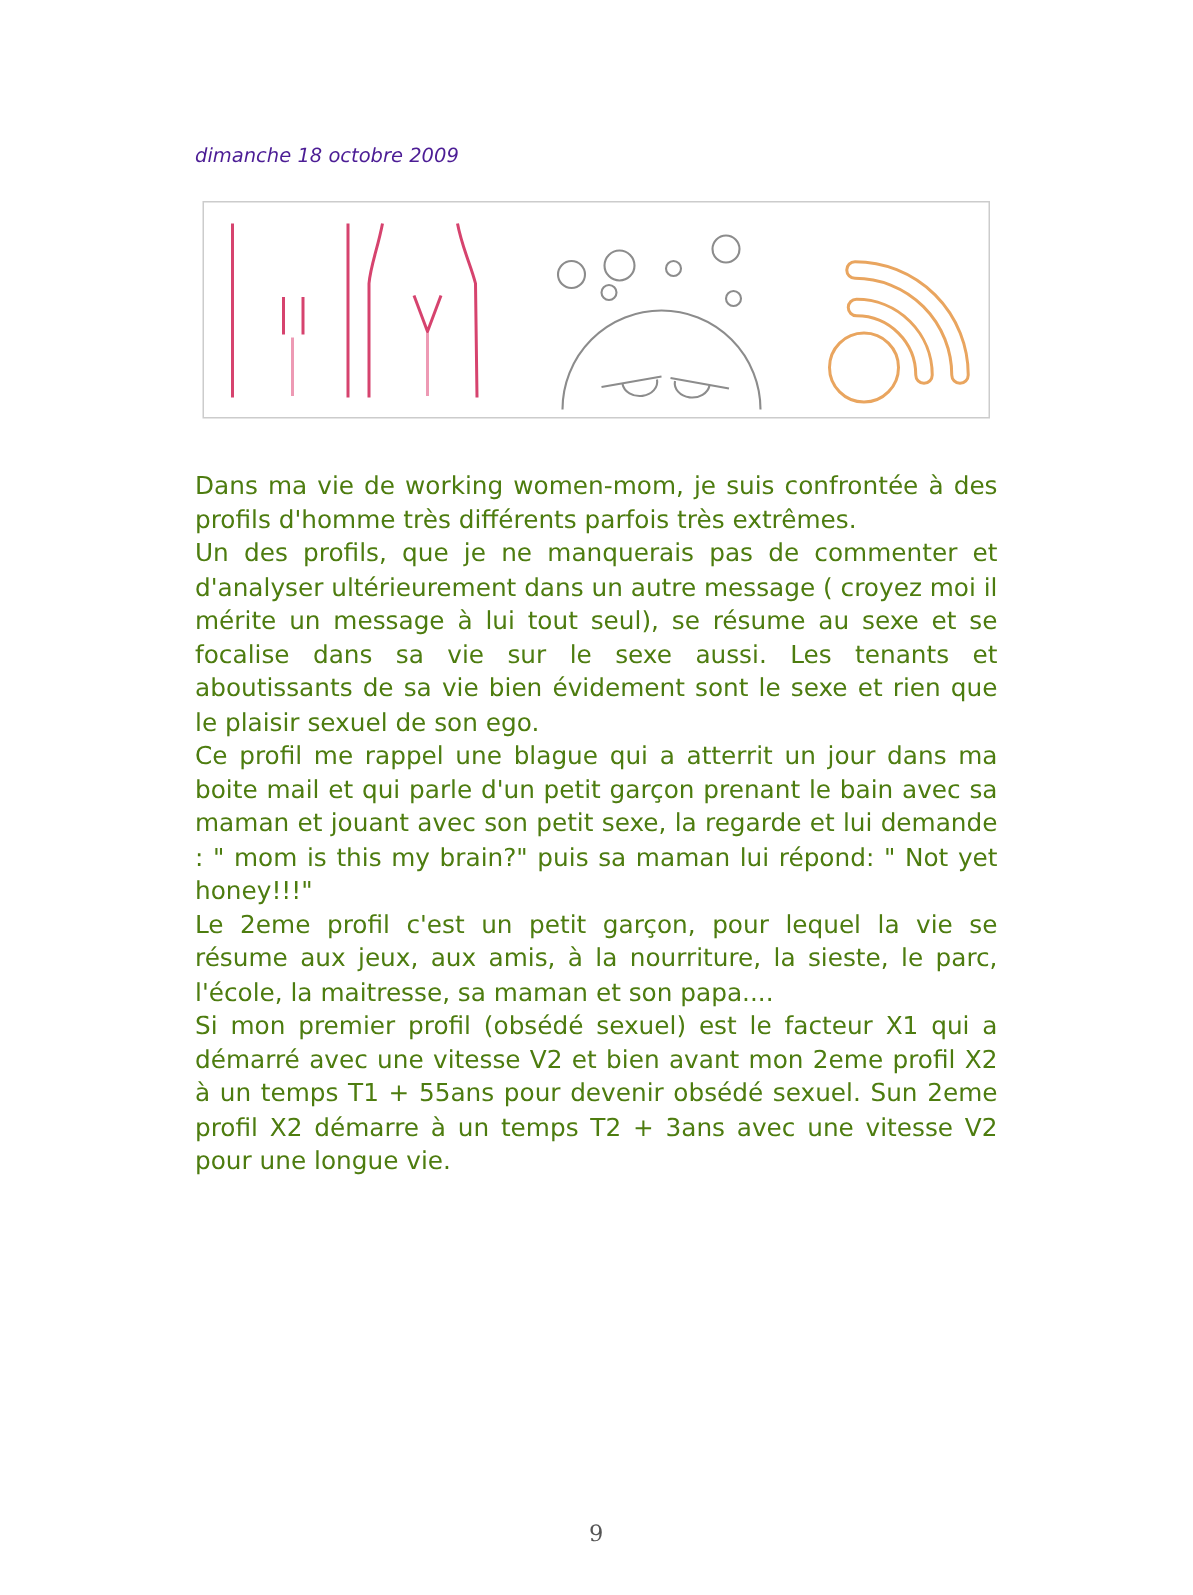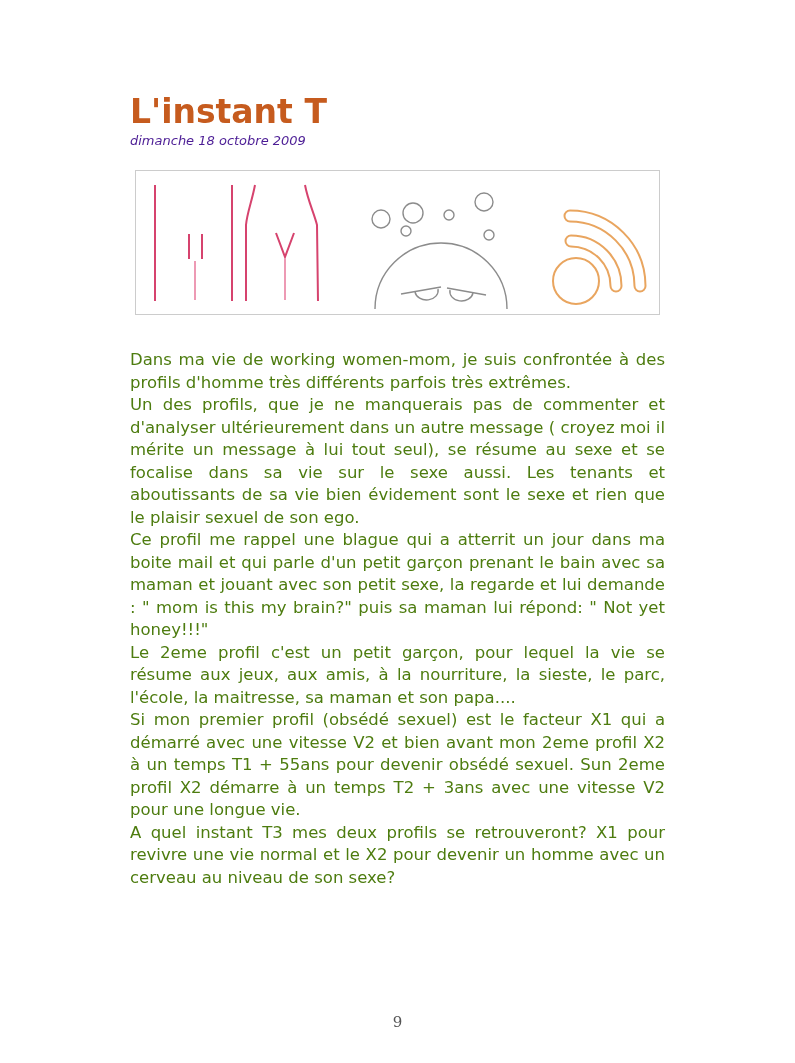--- a/index.html
+++ b/index.html
@@ -55,21 +55,20 @@
     font-size: 15px;
     color: #555555;
   }
 </style>
 </head>
 <body>
 
 <div class="page">
   <div class="content">
 
-    <h1 class="post-title">L'instant T</h1>
     <div class="post-date">dimanche 18 octobre 2009</div>
 
     <div class="banner">
       <svg width="519" height="139" viewBox="0 0 519 139">
 
         <g fill="none" stroke-width="2" stroke-linecap="butt" stroke="#d6436e">
           <line x1="17" y1="12" x2="17" y2="128"></line>
           <line x1="51" y1="61" x2="51" y2="86"></line>
           <line x1="64" y1="61" x2="64" y2="86"></line>
           <line x1="94" y1="12" x2="94" y2="128"></line>
@@ -113,18 +112,17 @@
         </g>
       </svg>
     </div>
 
     <div class="post-body">
       <p>Dans ma vie de working women-mom, je suis confrontée à des profils d'homme très différents parfois très extrêmes.</p>
       <p>Un des profils, que je ne manquerais pas de commenter et d'analyser ultérieurement dans un autre message ( croyez moi il mérite un message à lui tout seul), se résume au sexe et se focalise dans sa vie sur le sexe aussi. Les tenants et aboutissants de sa vie bien évidement sont le sexe et rien que le plaisir sexuel de son ego.</p>
       <p>Ce profil me rappel une blague qui a atterrit un jour dans ma boite mail et qui parle d'un petit garçon prenant le bain avec sa maman et jouant avec son petit sexe, la regarde et lui demande : " mom is this my brain?" puis sa maman lui répond: " Not yet honey!!!"</p>
       <p>Le 2eme profil c'est un petit garçon, pour lequel la vie se résume aux jeux, aux amis, à la nourriture, la sieste, le parc, l'école, la maitresse, sa maman et son papa....</p>
       <p>Si mon premier profil (obsédé sexuel) est le facteur X1 qui a démarré avec une vitesse V2 et bien avant mon 2eme profil X2 à un temps T1 + 55ans pour devenir obsédé sexuel. Sun 2eme profil X2 démarre à un temps T2 + 3ans avec une vitesse V2 pour une longue vie.</p>
-      <p>A quel instant T3 mes deux profils se retrouveront? X1 pour revivre une vie normal et le X2 pour devenir un homme avec un cerveau au niveau de son sexe?</p>
     </div>
   </div>
 
   <div class="page-number">9</div>
 </div>
 
 </body></html>

